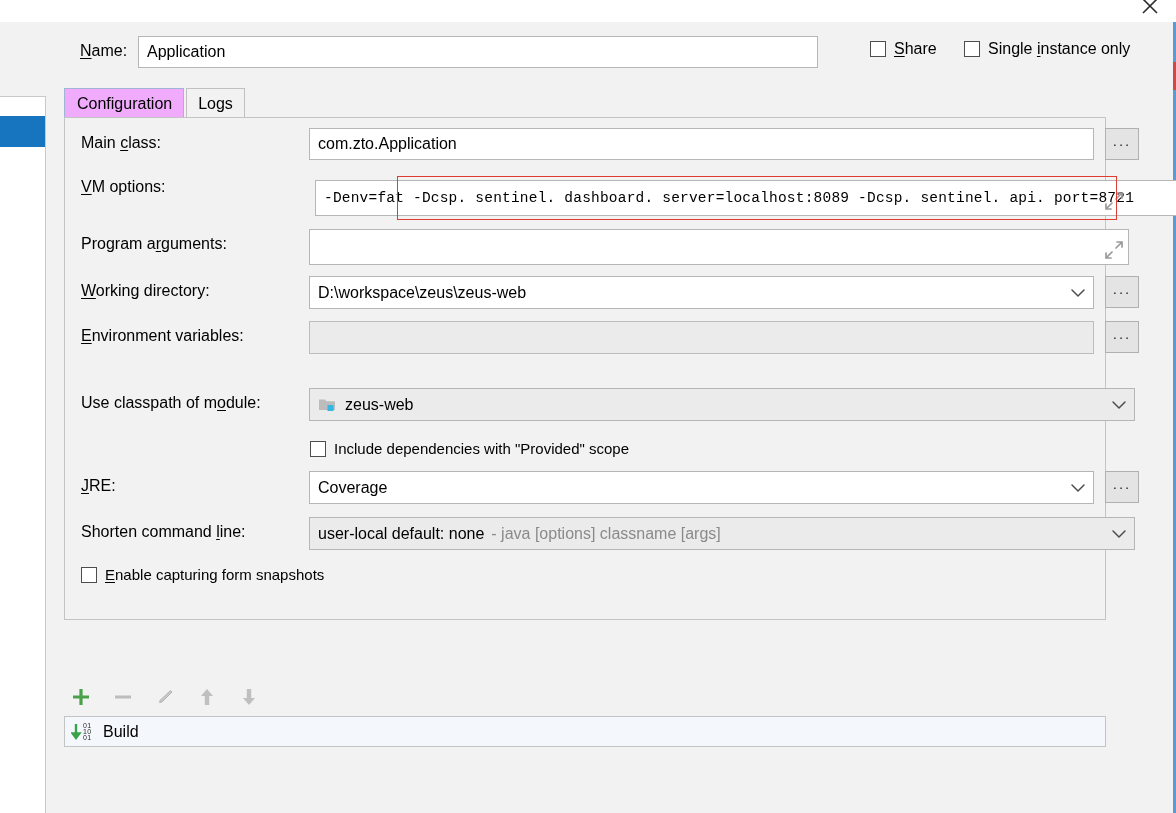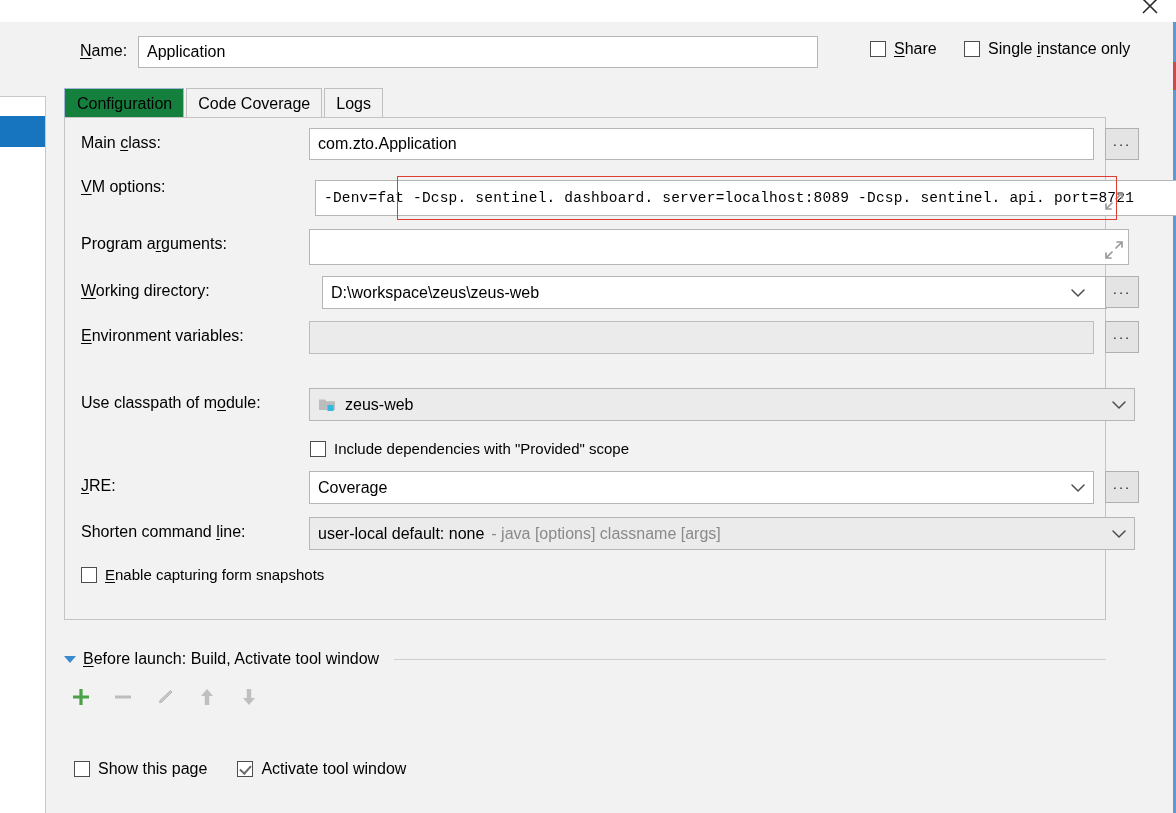--- a/index.html
+++ b/index.html
@@ -179,21 +179,21 @@
     font-size: 16px;
     border: 1px solid #c0c0c0;
     border-bottom: none;
     background: #f2f2f2;
     box-sizing: border-box;
     margin-right: 2px;
     white-space: nowrap;
     color: #000;
   }
   .tab.active {
-    background: #15803d;
+    background: #f0abfc;
     border-color: #a0b6d4;
     padding-left: 12px;
   }
 
   
   .config-panel {
     position: absolute;
     left: 64px; top: 117px;
     width: 1042px; height: 503px;
     background: #f2f2f2;
@@ -393,21 +393,20 @@
       <span><span class="mn">S</span>hare</span>
     </div>
     <div class="single-box">
       <span class="cb"></span>
       <span>Single <span class="mn">i</span>nstance only</span>
     </div>
   </div>
 
   <div class="tabs">
     <div class="tab active">Configuration</div>
-    <div class="tab">Code Coverage</div>
     <div class="tab">Logs</div>
   </div>
 
   <div class="config-panel">
 
     <div class="flabel" style="left:16px; top:16px;">Main <span class="mn">c</span>lass:</div>
     <div class="field" style="left:244px; top:10px; width:785px; height:32px;">com.zto.Application</div>
     <div class="btn-dots" style="left:1040px; top:10px;">...</div>
 
     <div class="flabel" style="left:16px; top:60px;"><span class="mn">V</span>M options:</div>
@@ -424,21 +423,21 @@
     <div class="flabel" style="left:16px; top:117px;">Program a<span class="mn">r</span>guments:</div>
     <div class="field" style="left:244px; top:111px; width:820px; height:36px; padding-right:30px;"></div>
     <div class="expand-ico" style="left:1038px; top:121px;">
       <svg width="22" height="22" viewBox="0 0 22 22">
         <path d="M13 9 L19 3 M19 3 L14 3 M19 3 L19 8" stroke="#9a9a9a" stroke-width="1.7" fill="none" stroke-linecap="round"></path>
         <path d="M9 13 L3 19 M3 19 L8 19 M3 19 L3 14" stroke="#9a9a9a" stroke-width="1.7" fill="none" stroke-linecap="round"></path>
       </svg>
     </div>
 
     <div class="flabel" style="left:16px; top:164px;"><span class="mn">W</span>orking directory:</div>
-    <div class="field combo" style="left:244px; top:158px; width:785px; height:33px; padding-right:28px;margin-left:13px;">D:\workspace\zeus\zeus-web</div>
+    <div class="field combo" style="left:244px; top:158px; width:785px; height:33px; padding-right:28px;">D:\workspace\zeus\zeus-web</div>
     <div class="combo-arrow" style="left:1002px; top:164px;">
       <svg width="22" height="22" viewBox="0 0 22 22">
         <path d="M5 8 L11 14 L17 8" stroke="#4d4d4d" stroke-width="1.5" fill="none" stroke-linecap="round"></path>
       </svg>
     </div>
     <div class="btn-dots" style="left:1040px; top:158px;">...</div>
 
     <div class="flabel" style="left:16px; top:209px;"><span class="mn">E</span>nvironment variables:</div>
     <div class="field disabled" style="left:244px; top:203px; width:785px; height:33px;"></div>
     <div class="btn-dots" style="left:1040px; top:203px;">...</div>
@@ -485,25 +484,20 @@
         <path d="M5 8 L11 14 L17 8" stroke="#4d4d4d" stroke-width="1.5" fill="none" stroke-linecap="round"></path>
       </svg>
     </div>
 
     <div class="cb-row" style="position:absolute; left:16px; top:448px;">
       <span class="cb"></span>
       <span><span class="mn">E</span>nable capturing form snapshots</span>
     </div>
   </div>
 
-  <div class="bl-header">
-    <span class="tri-down"></span>
-    <span class="bl-title"><span class="mn">B</span>efore launch: Build, Activate tool window</span>
-    <span class="bl-rule"></span>
-  </div>
 
   <div class="bl-toolbar">
     <span class="tb-btn">
       <svg width="22" height="22" viewBox="0 0 22 22">
         <path d="M11 3 L11 19 M3 11 L19 11" stroke="#4aa14a" stroke-width="3.2" stroke-linecap="butt"></path>
       </svg>
     </span>
     <span class="tb-btn">
       <svg width="22" height="22" viewBox="0 0 22 22">
         <path d="M3 11 L19 11" stroke="#bdbdbd" stroke-width="3" stroke-linecap="butt"></path>
@@ -519,26 +513,24 @@
         <path d="M11 3 L17 10 L13.2 10 L13.2 19 L8.8 19 L8.8 10 L5 10 Z" fill="#bfbfbf"></path>
       </svg>
     </span>
     <span class="tb-btn">
       <svg width="22" height="22" viewBox="0 0 22 22">
         <path d="M11 19 L5 12 L8.8 12 L8.8 3 L13.2 3 L13.2 12 L17 12 Z" fill="#bfbfbf"></path>
       </svg>
     </span>
   </div>
 
-
-  <div class="bottom-checks">
-    <span class="cb-row">
-      <span class="cb"></span>
-      <span>Show this page</span>
+  <div class="bl-list">
+    <span class="build-ico">
+      <svg width="24" height="20" viewBox="0 0 24 20">
+        <path d="M5 2 L5 13 M5 16 L1.6 11.4 L8.4 11.4 Z" stroke="#3aa24a" stroke-width="2.4" fill="#3aa24a" stroke-linecap="butt"></path>
+      </svg>
+      <span class="build-bits">01<br>10<br>01</span>
     </span>
-    <span class="gap"></span>
-    <span class="cb-row">
-      <span class="cb checked"></span>
-      <span>Activate tool window</span>
-    </span>
-  </div>
+    <span class="bl-item-label">Build</span>
+  </div>
+
 
 </div>
 
 </body></html>

